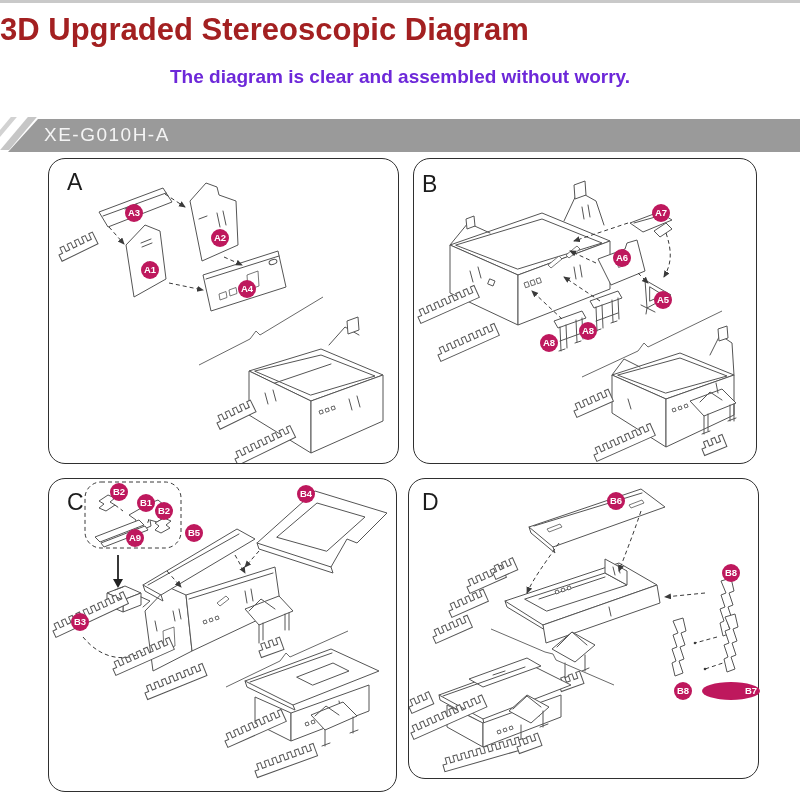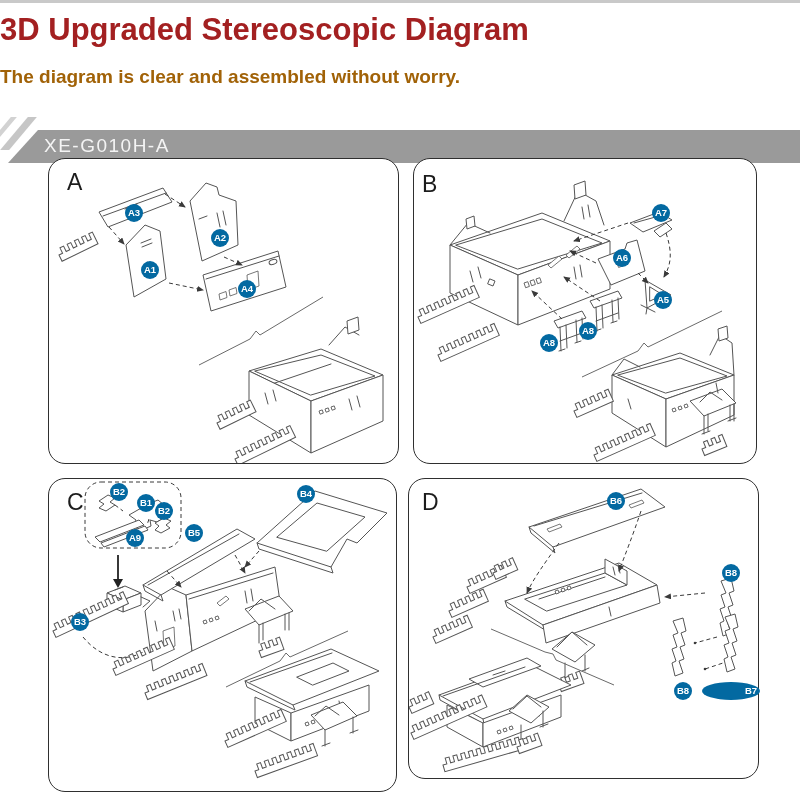--- a/index.html
+++ b/index.html
@@ -1,33 +1,33 @@
 <!DOCTYPE html>
 <html><head>
 <meta charset="utf-8">
 <style>
   html,body{margin:0;padding:0;background:#fff;}
   .page{position:relative;width:800px;height:800px;background:#fff;overflow:hidden;
         font-family:"Liberation Sans", sans-serif;}
   .top-edge{position:absolute;left:0;top:0;width:800px;height:3px;background:#c9c9c9;}
   .title{position:absolute;left:0;top:12px;width:800px;text-align:left;
          font-size:31px;font-weight:bold;color:#a32021;letter-spacing:0px;}
-  .subtitle{position:absolute;left:0;top:66px;width:800px;
-         font-size:19px;font-weight:bold;color:#a16207;}
-  .banner{position:absolute;left:0;top:130px;width:800px;height:33px;background:#9a9a9a;
+  .subtitle{position:absolute;left:0;top:66px;width:800px;text-align:center;
+         font-size:19px;font-weight:bold;color:#6d28d9;}
+  .banner{position:absolute;left:0;top:119px;width:800px;height:33px;background:#9a9a9a;
          clip-path:polygon(38px 0,100% 0,100% 100%,8px 100%);}
   .banner .model{position:absolute;left:44px;top:5px;font-size:19px;color:#f4f4f4;
          letter-spacing:1.5px;font-weight:normal;}
   .stripe{position:absolute;top:117px;height:33px;background:#c6c6c6;}
   .stripe.s1{left:14px;width:9px;transform:skewX(-40deg);}
   .stripe.s2{left:-3px;width:6px;transform:skewX(-40deg);background:#d2d2d2;}
   .panel{position:absolute;border:1.6px solid #2f2f2f;border-radius:17px;background:#fff;}
   .panel svg{position:absolute;left:0;top:0;}
   .panel-letter{position:absolute;font-size:23px;color:#1c1c1c;font-weight:normal;}
-  .badge{position:absolute;width:18px;height:18px;border-radius:50%;background:#0369a1;
+  .badge{position:absolute;width:18px;height:18px;border-radius:50%;background:#be185d;
          color:#ffffff;font-size:9.5px;font-weight:bold;display:flex;align-items:center;
          justify-content:center;transform:translate(-50%,-50%);line-height:1;}
   .ln{stroke:#555;fill:none;stroke-width:1;stroke-linejoin:round;stroke-linecap:round;}
   .wh{fill:#ffffff;stroke:#555;stroke-width:1;stroke-linejoin:round;}
   .dash{stroke:#3a3a3a;fill:none;stroke-width:1;stroke-dasharray:4 3;}
   .div-line{stroke:#6a6a6a;fill:none;stroke-width:1;}
   .mk{fill:#ffffff;stroke:#555;stroke-width:0.8;}
 </style>
 </head>
 <body>

